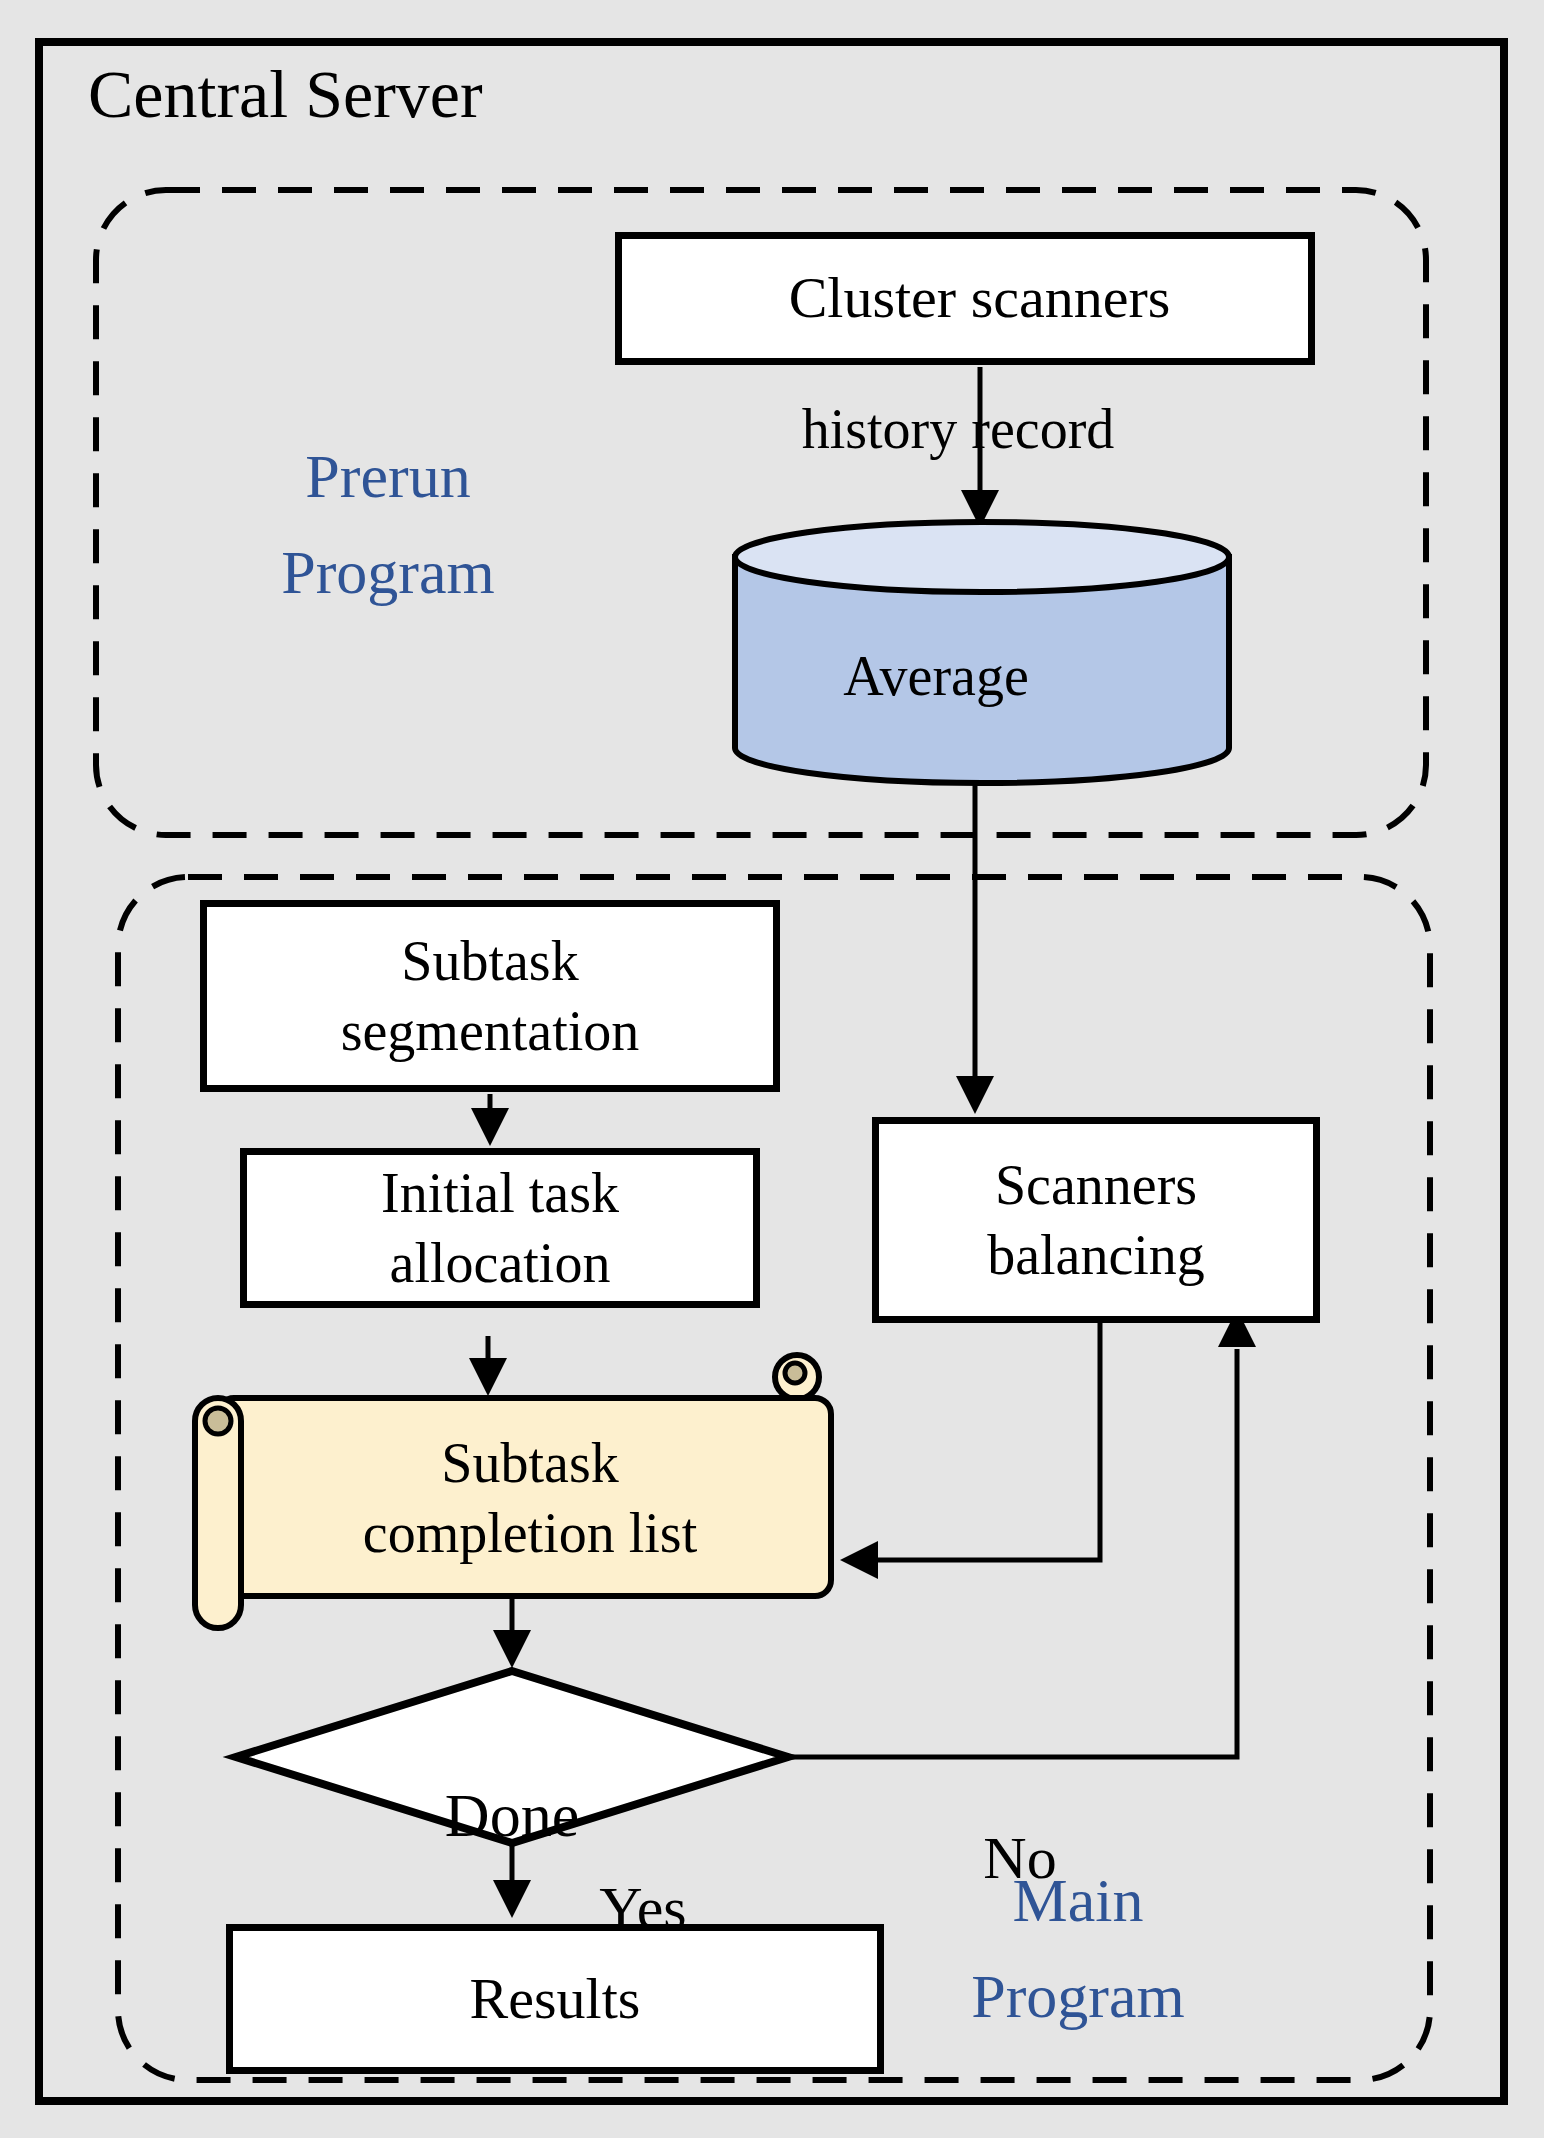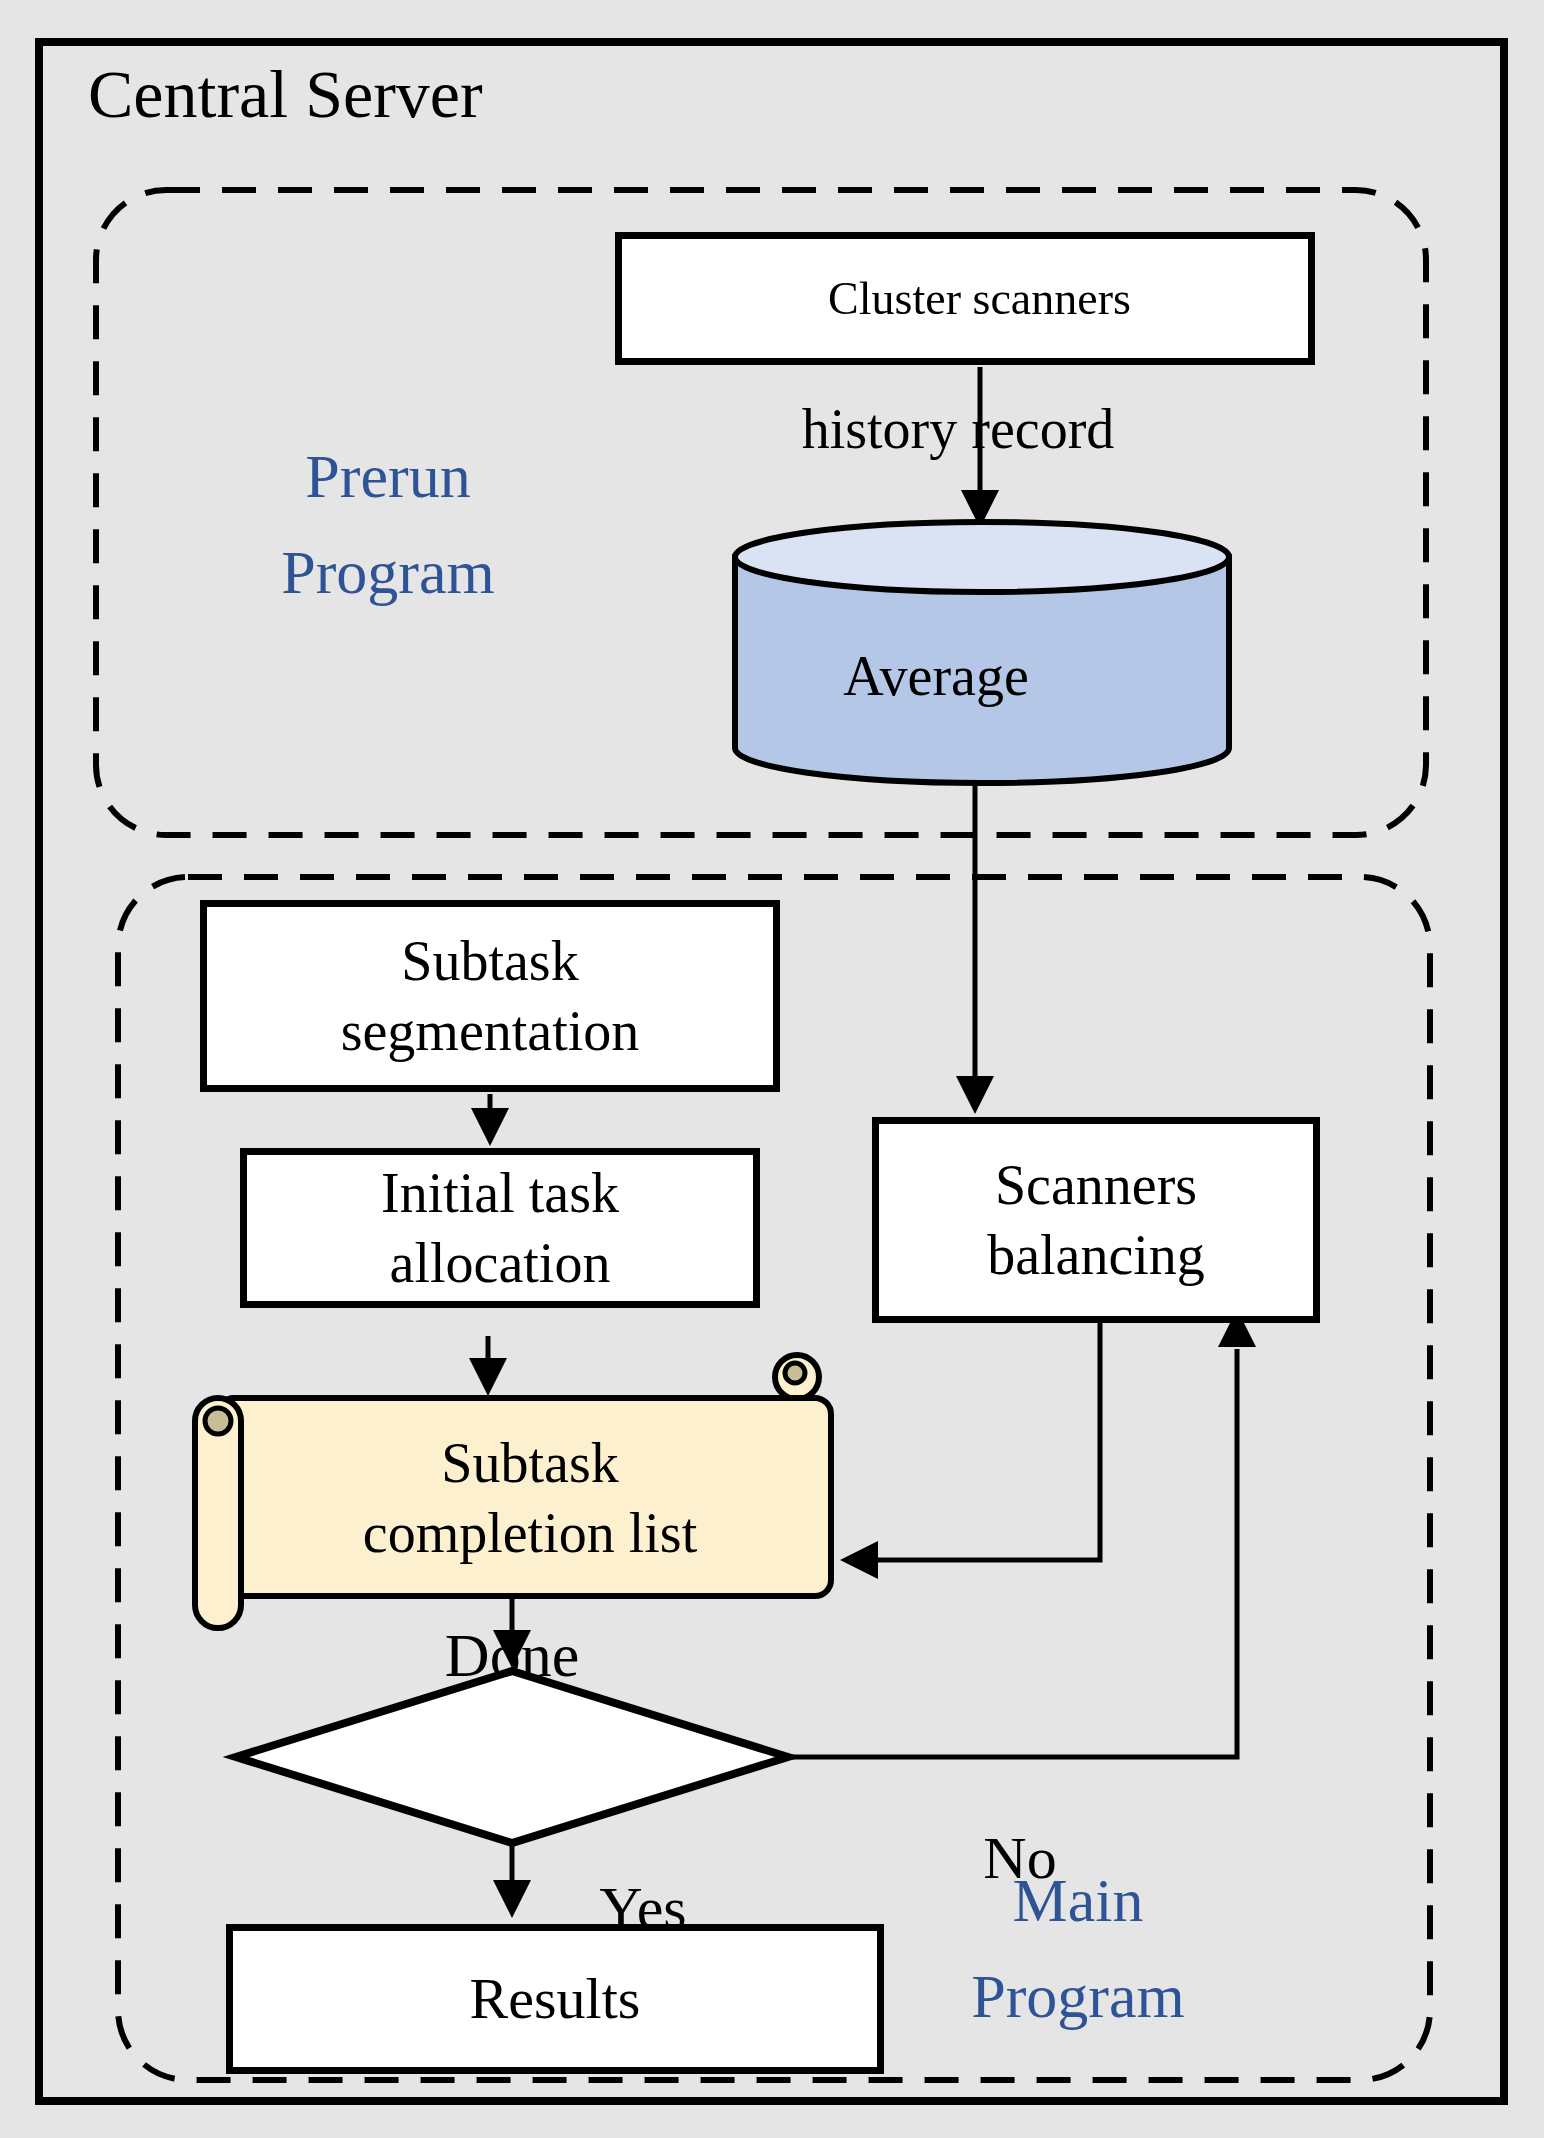--- a/index.html
+++ b/index.html
@@ -69,21 +69,21 @@
 
     <line x1="512" y1="1845" x2="512" y2="1880" stroke="#000" stroke-width="5"></line>
     <polygon points="512,1918 493,1880 531,1880" fill="#000"></polygon>
 
     <path d="M788,1757 L1237,1757 L1237,1349" fill="none" stroke="#000" stroke-width="5"></path>
     <polygon points="1237,1309 1218,1347 1256,1347" fill="#000"></polygon>
   </svg>
 
   <div class="label fs-title" style="left:88px;top:52px;">Central Server</div>
 
-  <div class="node-box fs-node" style="left:615px;top:232px;width:700px;height:133px;font-size:46px;padding-left:29px;">
+  <div class="node-box fs-node" style="left:615px;top:232px;width:700px;height:133px;font-size:58px;padding-left:29px;">
     <span>Cluster scanners</span>
   </div>
 
   <div class="node-box fs-node" style="left:200px;top:900px;width:580px;height:192px;">
     <span>Subtask</span>
     <span>segmentation</span>
   </div>
 
   <div class="node-box fs-node" style="left:240px;top:1148px;width:520px;height:160px;">
     <span>Initial task</span>
@@ -108,21 +108,21 @@
   <div class="label centered blue fs-label" style="left:388px;top:524px;">
     <span style="display:block">Prerun</span>
     <span style="display:block">Program</span>
   </div>
 
   <div class="label centered fs-node" style="left:530px;top:1498px;">
     <span style="display:block">Subtask</span>
     <span style="display:block">completion list</span>
   </div>
 
-  <div class="label centered fs-big" style="left:512px;top:1656px;font-size:62px;">Done</div>
+  <div class="label centered fs-big" style="left:512px;top:1816px;font-size:62px;">Done</div>
 
   <div class="label centered fs-big" style="left:643px;top:1908px;">Yes</div>
 
   <div class="label centered fs-big" style="left:1020px;top:1858px;">No</div>
 
   <div class="label centered blue fs-label" style="left:1078px;top:1948px;">
     <span style="display:block">Main</span>
     <span style="display:block">Program</span>
   </div>
 

